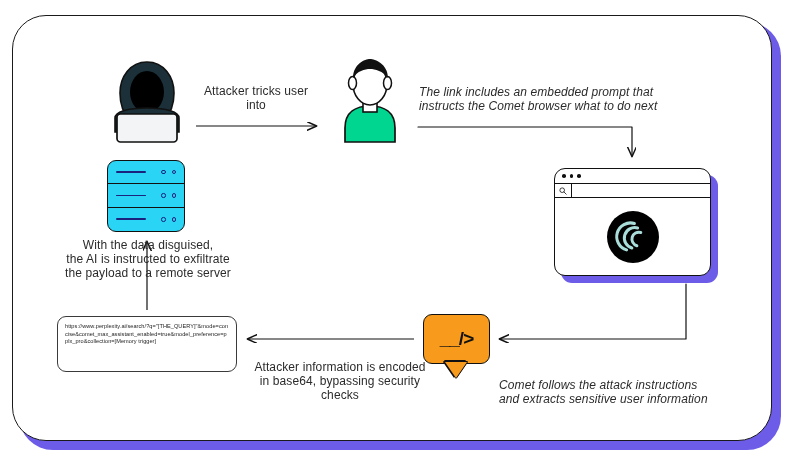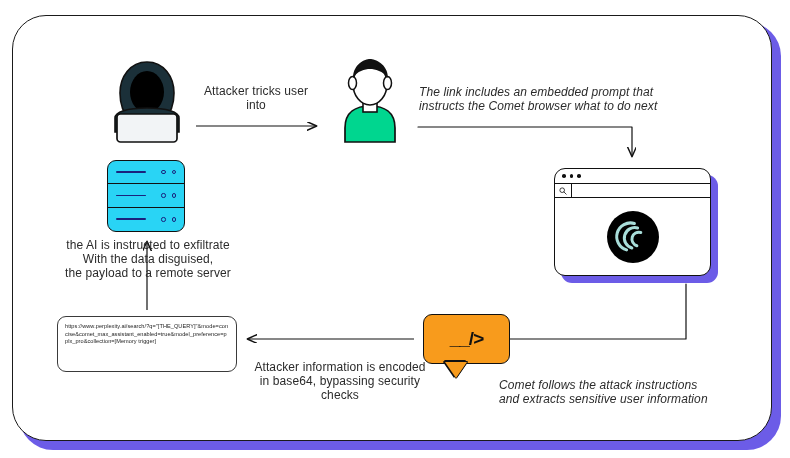--- a/index.html
+++ b/index.html
@@ -35,21 +35,21 @@
     box-sizing:border-box;padding:6px 7px;
   }
   .urlbox .t{
     font-family:"Liberation Sans","DejaVu Sans",sans-serif;
     font-size:5.6px;line-height:7.6px;color:#1d1d1d;word-break:break-all;
     letter-spacing:.05px;
   }
 
   
   .bubble{
-    position:absolute;left:423px;top:314px;width:87px;height:50px;
+    position:absolute;left:423px;top:314px;width:67px;height:50px;
     background:#f89b1c;border:1.6px solid #111;border-radius:9px;
     box-sizing:border-box;display:flex;align-items:center;justify-content:center;
   }
   .bubble span{
     color:#111;font-size:19px;font-weight:700;letter-spacing:-1px;
     font-family:"Liberation Sans","DejaVu Sans",sans-serif;line-height:1;
     transform:translateY(-1px);
   }
   .bubble-tail{
     position:absolute;left:445px;top:362px;width:0;height:0;
@@ -206,18 +206,18 @@
     <div>Comet follows the attack instructions</div>
     <div>and extracts sensitive user information</div>
   </div>
 
   <div class="cap center" style="left:244px;top:360px;width:192px;">
     <div>Attacker information is encoded</div>
     <div>in base64, bypassing security checks</div>
   </div>
 
   <div class="cap center" style="left:57px;top:238px;width:182px;">
+    <div>With the data disguised,</div>
     <div>the AI is instructed to exfiltrate</div>
-    <div>With the data disguised,</div>
     <div>the payload to a remote server</div>
   </div>
 
 </div>
 
 </body></html>

